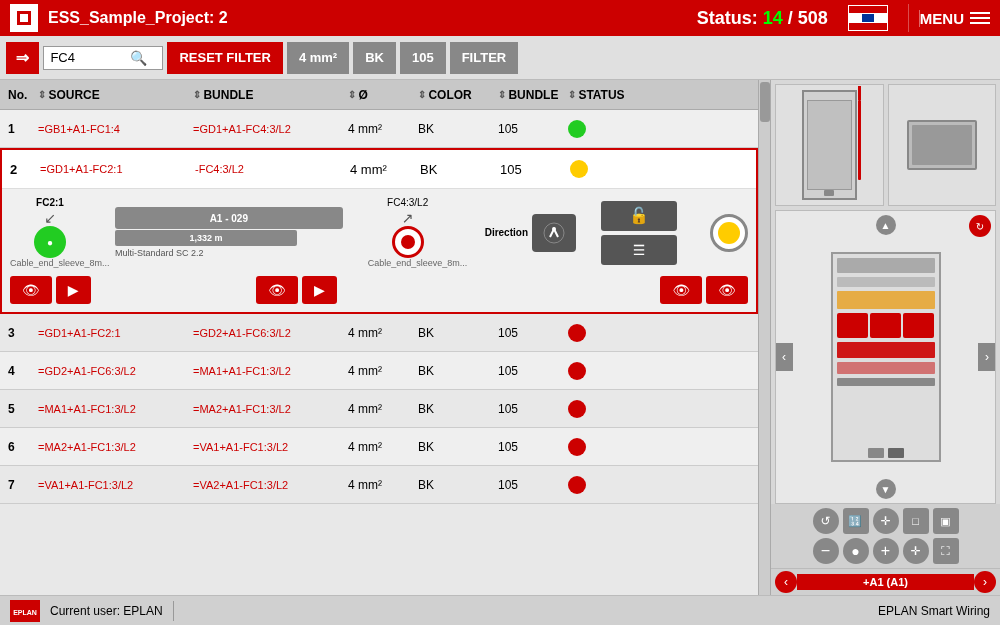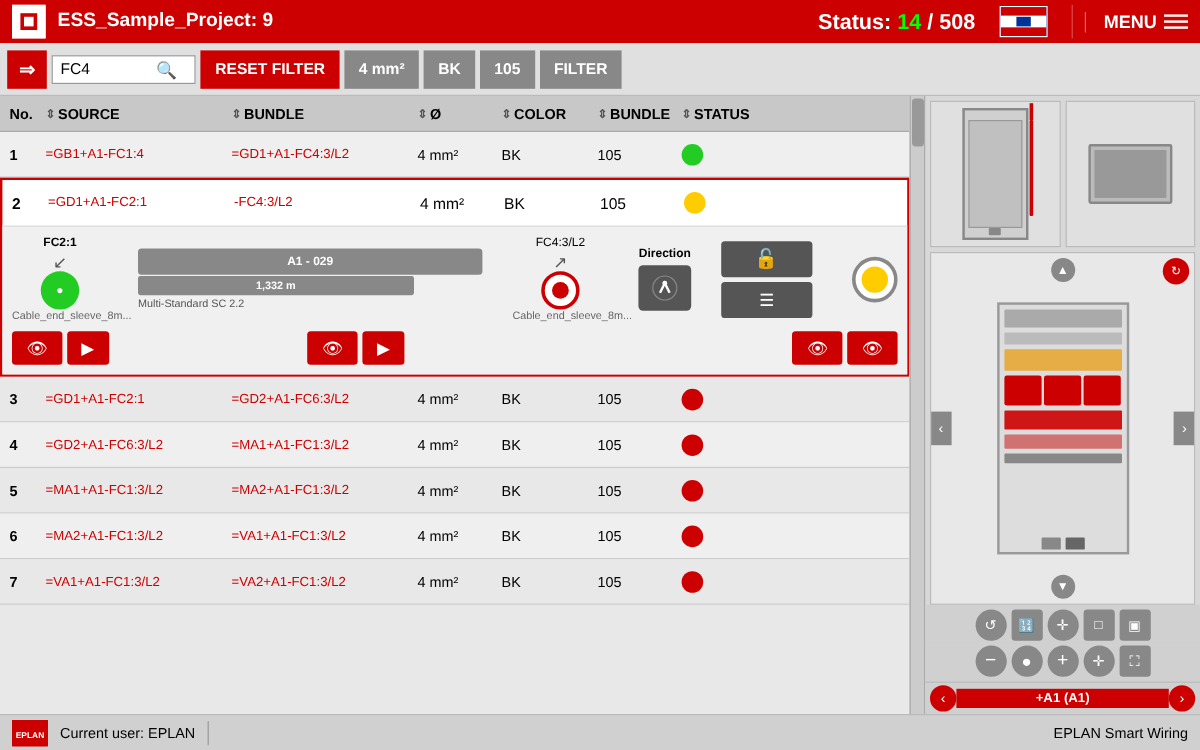--- a/index.html
+++ b/index.html
@@ -8,21 +8,21 @@
     
     .header { display: flex; align-items: center; background: #cc0000; height: 36px; padding: 0 10px; color: white; }
     .header-logo { width: 28px; height: 28px; background: white; border: 2px solid white; display: flex; align-items: center; justify-content: center; margin-right: 10px; }
     .header-title { font-size: 16px; font-weight: bold; flex: 1; }
     .header-status { font-size: 18px; font-weight: bold; margin-right: 20px; }
     .header-status .green { color: #00ff00; }
     .header-status .white { color: white; }
     .header-flag { width: 40px; height: 26px; background: #003399; border: 1px solid white; display: flex; flex-direction: column; overflow: hidden; margin-right: 10px; }
     .flag-red { background: #cc0000; height: 8px; }
     .flag-white { background: white; height: 10px; }
-    .header-menu { font-size: 15px; font-weight: bold; display: flex; align-items: center; gap: 6px; border-left: 1px solid rgba(255,255,255,0.4); padding-left: 15px; }
+    .header-menu { font-size: 15px; font-weight: bold; display: flex; align-items: center; gap: 6px; border-left: 1px solid rgba(255,255,255,0.4); }
     .menu-lines { display: flex; flex-direction: column; gap: 3px; }
     .menu-line { width: 20px; height: 2px; background: white; }
 
     
     .toolbar { display: flex; align-items: center; background: #e0e0e0; height: 44px; padding: 0 6px; gap: 4px; border-bottom: 1px solid #bbb; }
     .toolbar-nav { background: #cc0000; color: white; padding: 4px 10px; font-size: 16px; font-weight: bold; height: 32px; display: flex; align-items: center; cursor: pointer; }
     .toolbar-search { display: flex; align-items: center; background: white; border: 1px solid #999; height: 24px; padding: 0 6px; min-width: 120px; }
     .toolbar-search input { border: none; outline: none; font-size: 13px; width: 80px; }
     .toolbar-search-icon { color: #555; font-size: 14px; cursor: pointer; }
     .toolbar-btn { height: 32px; padding: 0 12px; border: none; cursor: pointer; font-size: 13px; font-weight: bold; display: flex; align-items: center; }
@@ -75,21 +75,21 @@
 
 <div style="display:flex; flex-direction:column; height:625px;">
   <div class="header">
     <div class="header-logo">
       <svg width="20" height="20" viewBox="0 0 20 20">
         <rect x="0" y="0" width="20" height="20" fill="white"></rect>
         <rect x="3" y="3" width="14" height="14" fill="#cc0000"></rect>
         <rect x="6" y="6" width="8" height="8" fill="white"></rect>
       </svg>
     </div>
-    <span class="header-title">ESS_Sample_Project: 9</span>
+    <span class="header-title">ESS_Sample_Project: 2</span>
     <span class="header-status">
       <span>Status:</span>
       <span class="green">14</span>
       <span class="white">/ 508</span>
     </span>
     <div class="header-flag">
       <div class="flag-red"></div>
       <div class="flag-white" style="display:flex; align-items:center; justify-content:center;">
         <div style="width:12px;height:8px;background:#003399;"></div>
       </div>
@@ -205,21 +205,21 @@
 
             <div style="display:flex; flex-direction:column; align-items:center;">
               <span style="font-size:10px; font-weight:normal; margin-bottom:2px;">FC4:3/L2</span>
               <span style="font-size:14px; color:#555;">↗</span>
               <div style="width:32px; height:32px; border-radius:50%; border:3px solid #cc0000; background:white; display:flex; align-items:center; justify-content:center;">
                 <div style="width:14px; height:14px; border-radius:50%; background:#cc0000;"></div>
               </div>
               <span style="font-size:9px; color:#666; text-align:center; max-width:80px;">Cable_end_sleeve_8m...</span>
             </div>
 
-            <div style="display:flex; flex-direction:column; align-items:center; gap:4px;">
+            <div style="display:flex; align-items:center; gap:4px;margin-left:12px;">
               <span style="font-size:10px; font-weight:bold;">Direction</span>
               <div style="width:44px; height:38px; background:#555; border-radius:4px; display:flex; align-items:center; justify-content:center; cursor:pointer;">
                 <svg width="24" height="24" viewBox="0 0 24 24">
                   <circle cx="12" cy="12" r="10" fill="#555" stroke="#888" stroke-width="1"></circle>
                   <path d="M8 16 L12 8 L16 16" fill="none" stroke="white" stroke-width="2"></path>
                   <circle cx="12" cy="8" r="2" fill="white"></circle>
                 </svg>
               </div>
             </div>
 

